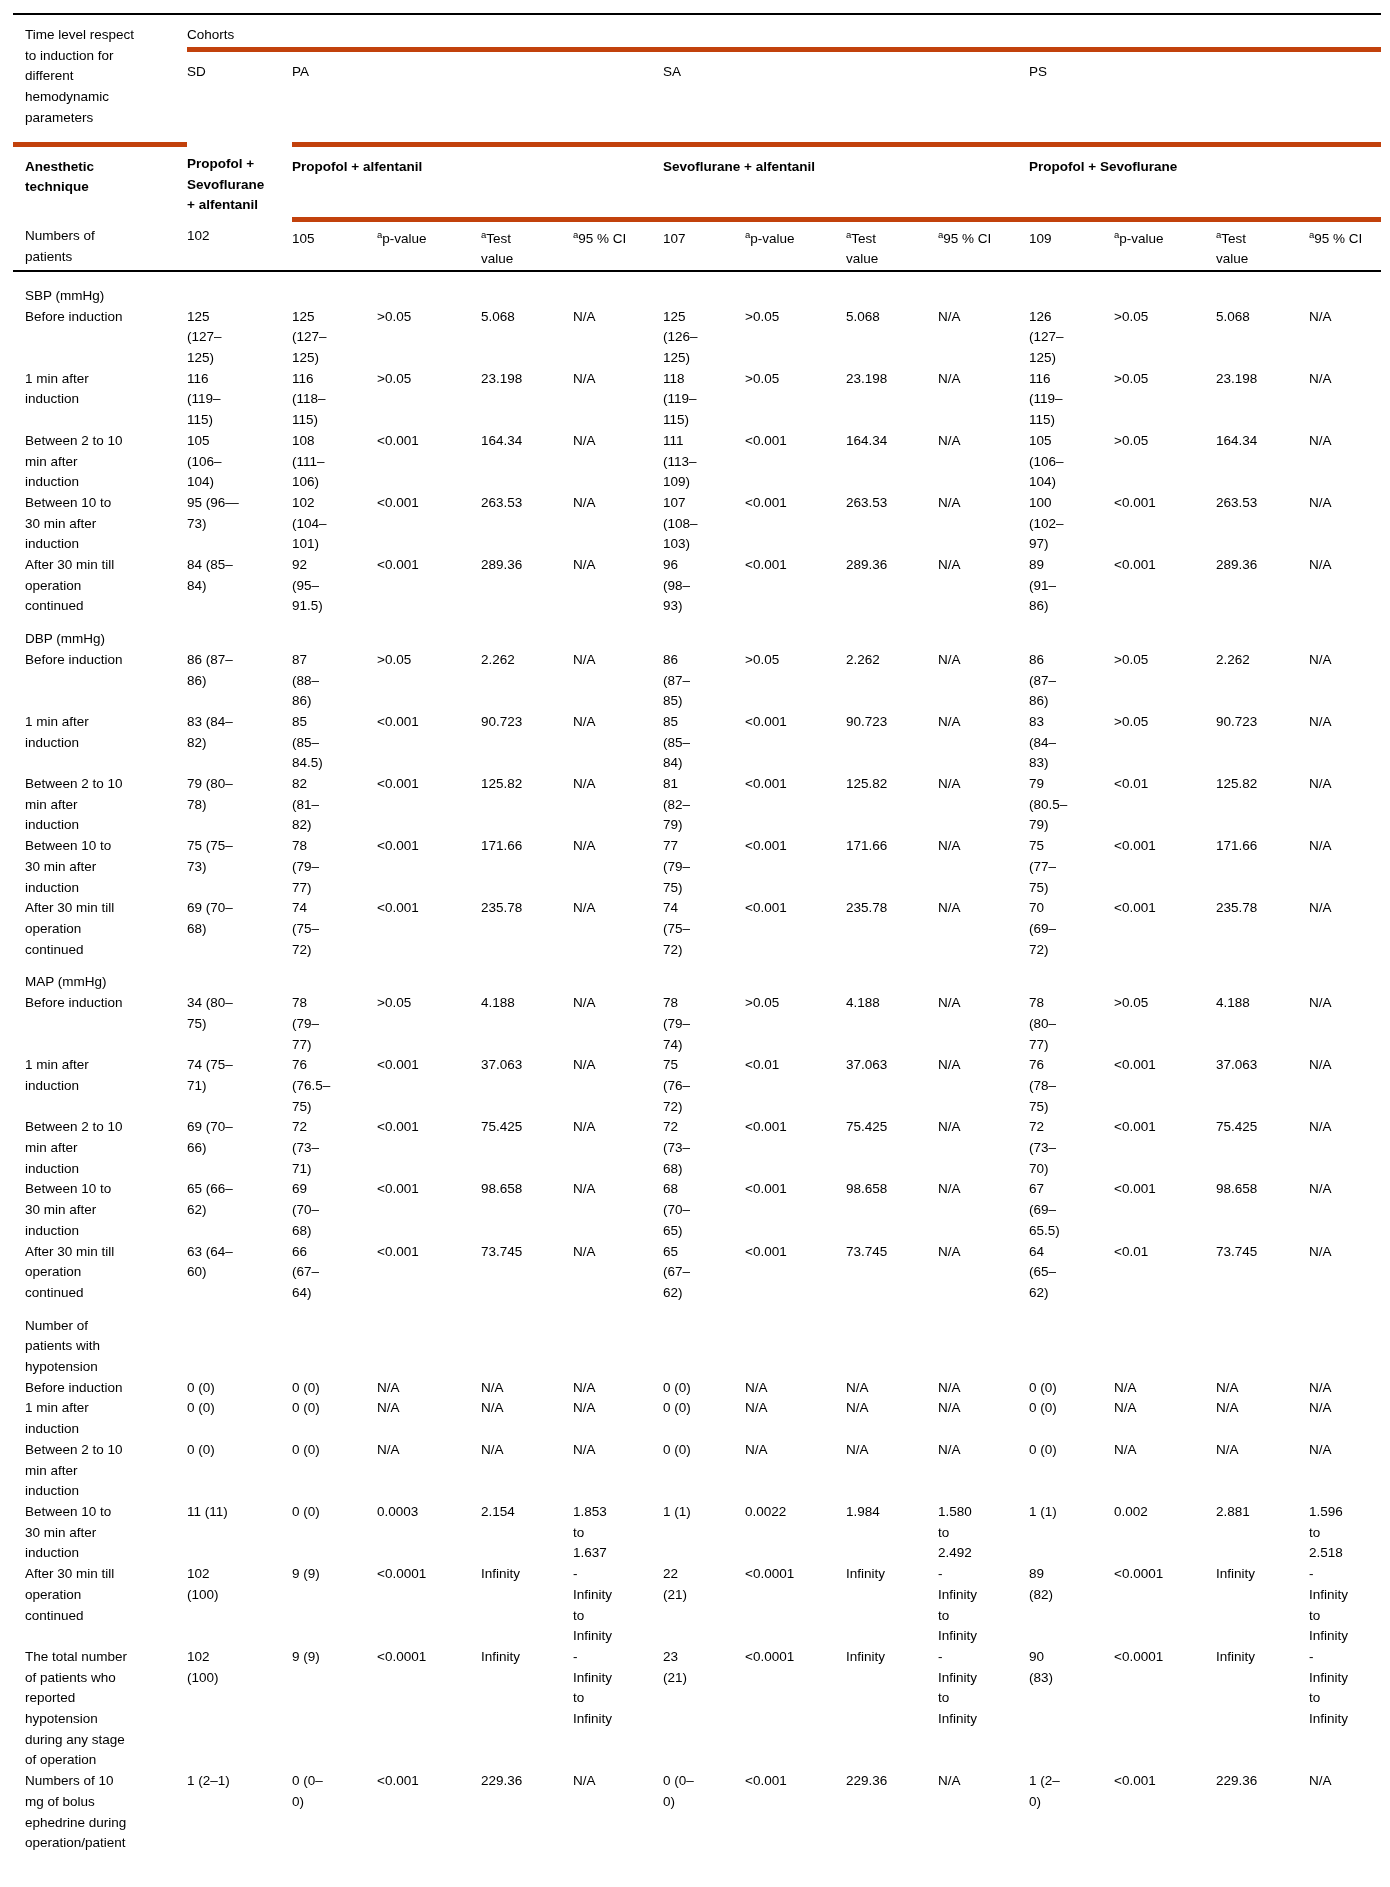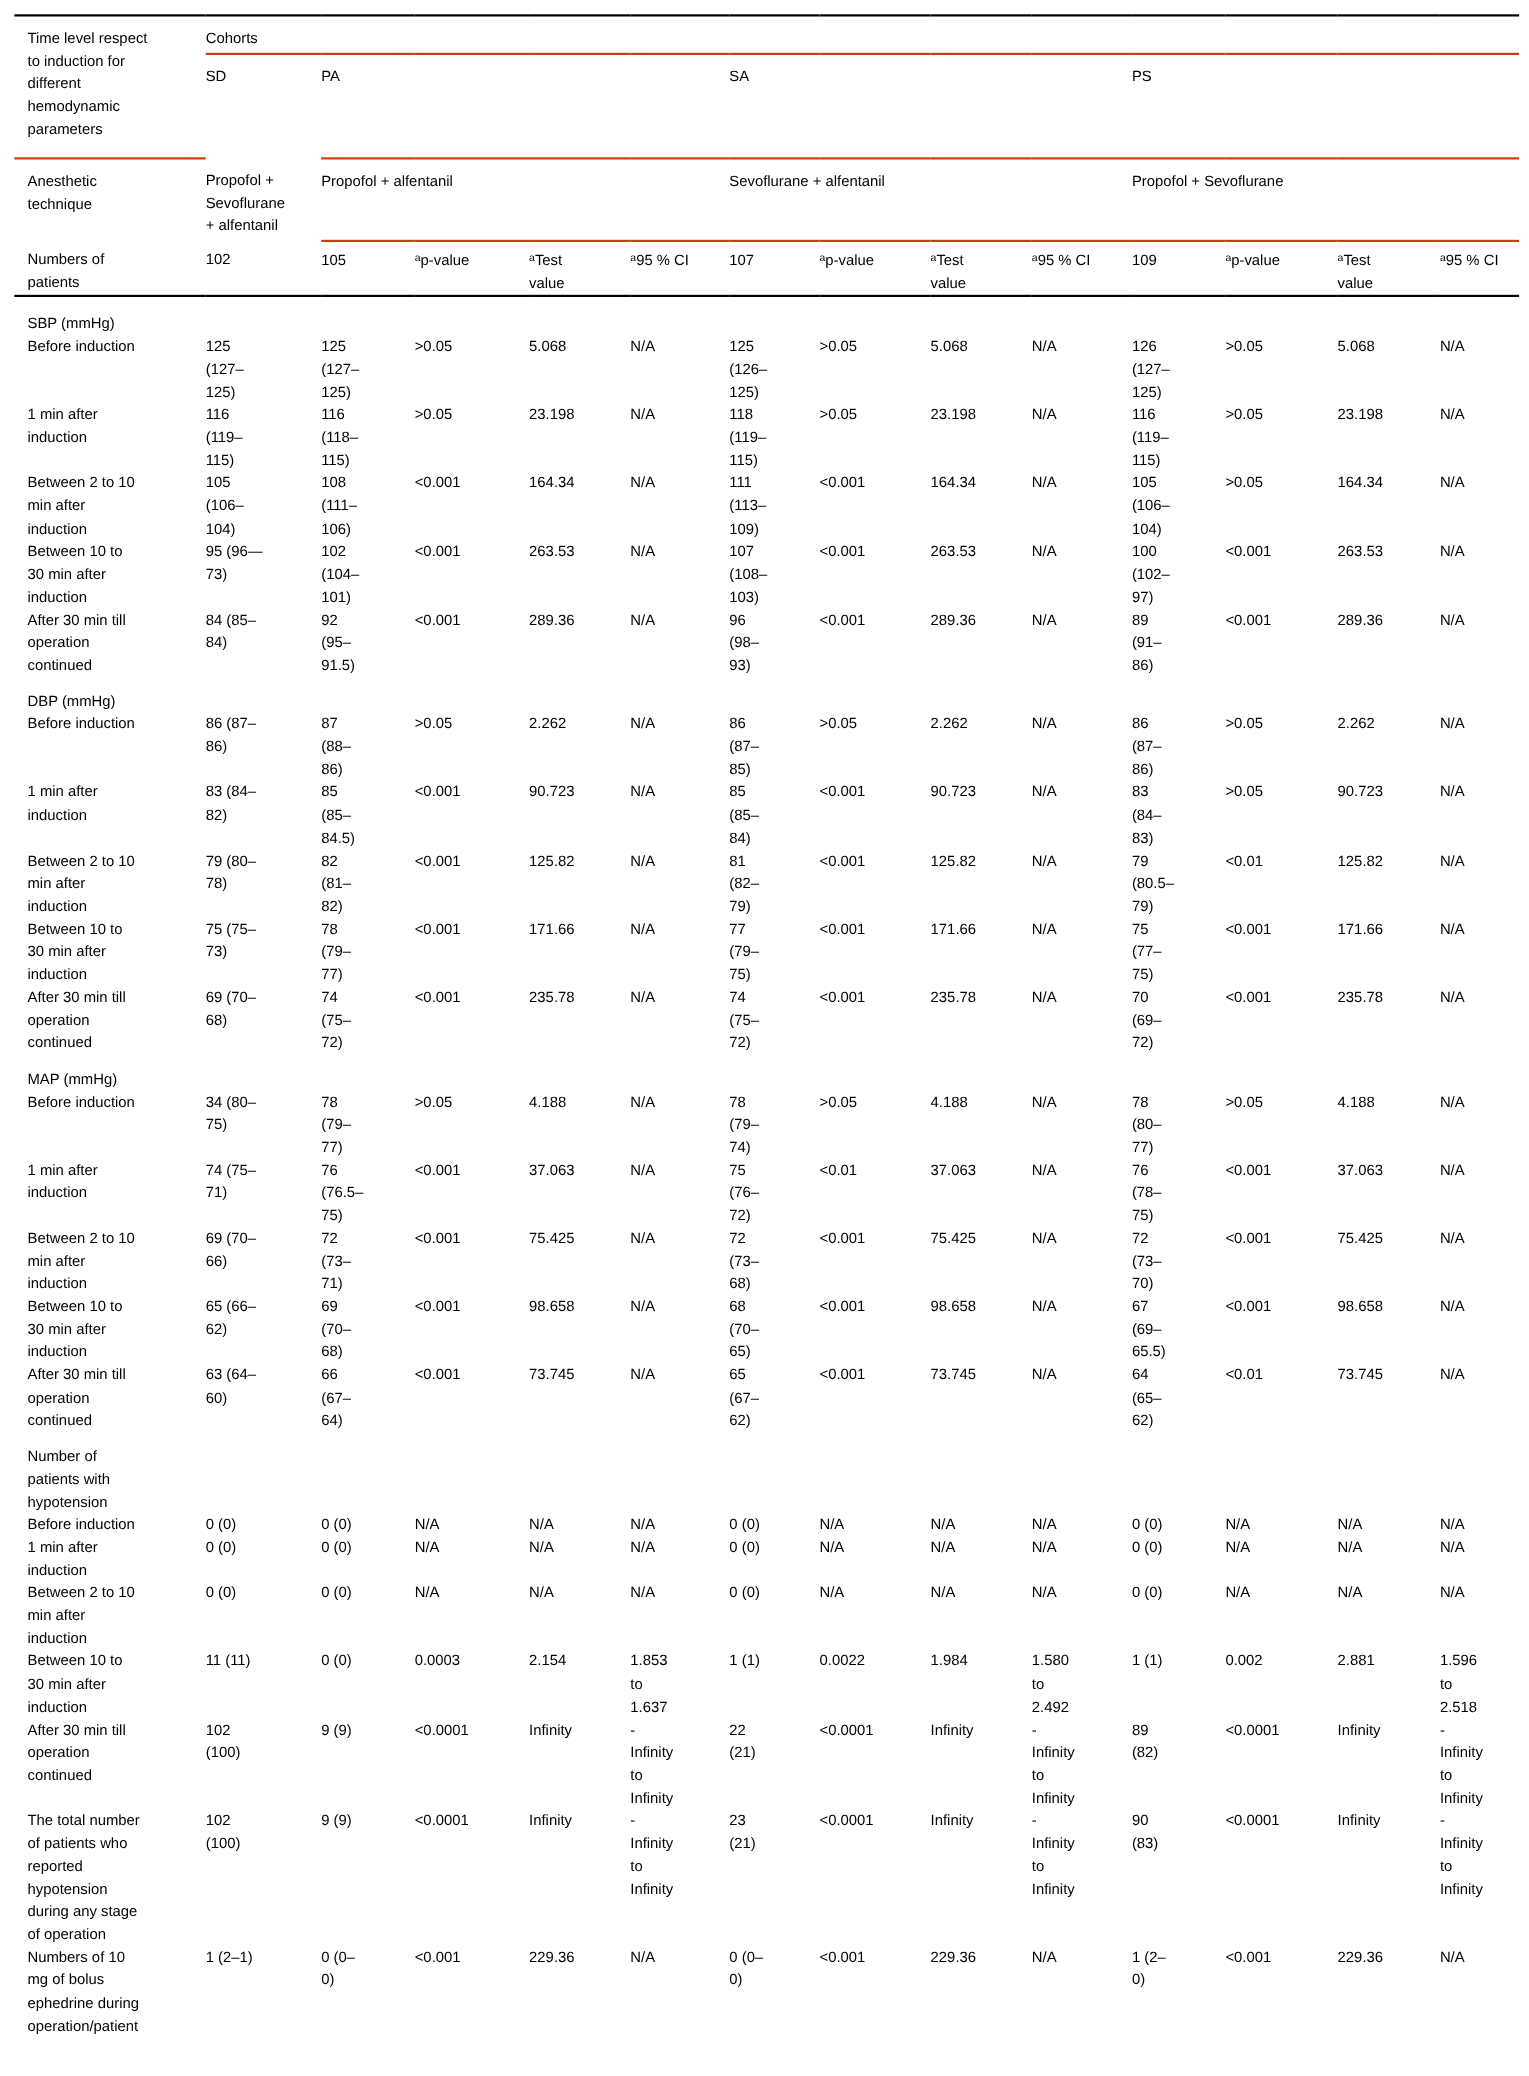--- a/index.html
+++ b/index.html
@@ -15,24 +15,24 @@
   }
   td{
     vertical-align:top;padding:0 6px 0 0;
     line-height:20.7px;white-space:pre-line;
     font-size:13.5px;color:#000;
   }
   td.lbl{padding-left:12px;}
   thead td{padding-top:10px;}
   tr.rA{height:35px;}
   tr.rB{height:95px;}
-  tr.rC{height:75px;}
+  tr.rC{height:75px;font-weight:bold;}
   tr.rD{height:36px;}
   tr.rD td{padding-top:7px;}
-  .bb{border-bottom:2px solid #c2410c;}   
+  .bb{border-bottom:5px solid #c2410c;}   
   .bb2{border-bottom:2px solid #000;}  
   tbody tr.section-row td{padding-top:12px;}
   tbody tr:first-child td{padding-top:14px;margin-top:24px;}
   tbody tr:last-child td{padding-bottom:55px;}
   sup{
     font-size:9.5px;line-height:0;
     position:relative;top:-4.5px;vertical-align:baseline;
   }
 </style>
 </head>

